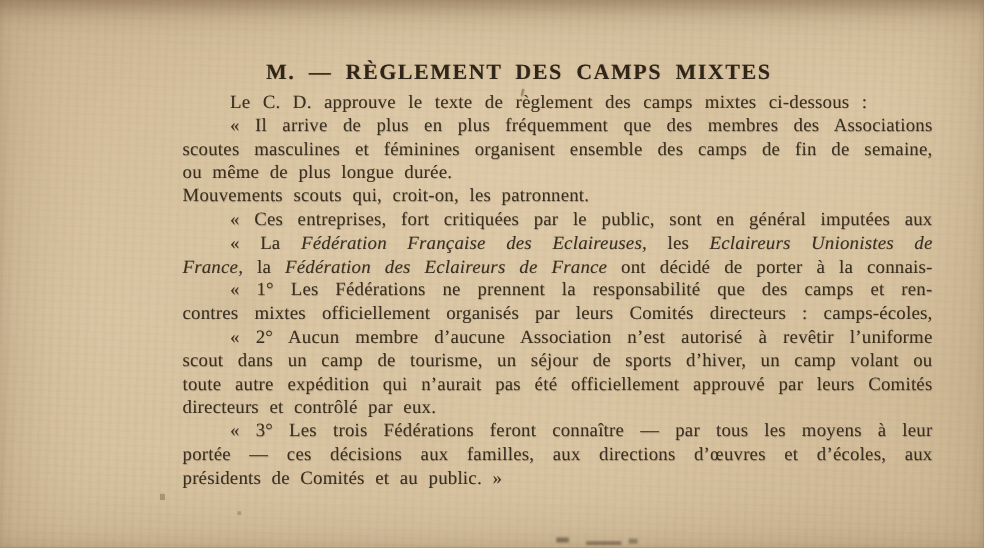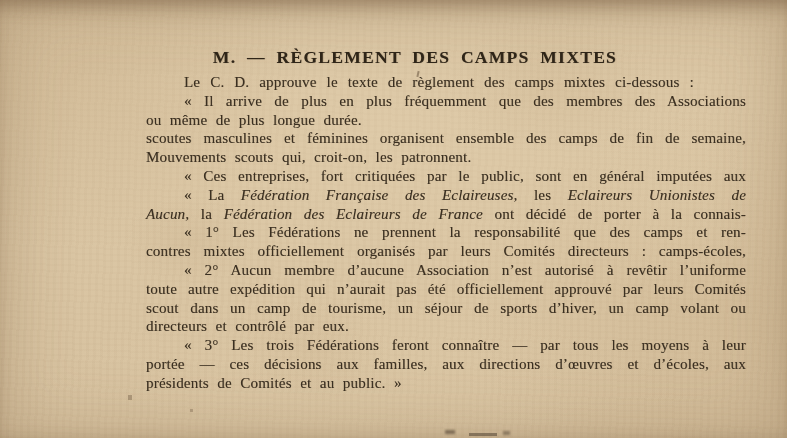--- a/index.html
+++ b/index.html
@@ -77,39 +77,39 @@
   <div class="mottle"></div>
 
   <h1 class="page-title">M. — RÈGLEMENT DES CAMPS MIXTES</h1>
 
   <div class="body-text">
       <div class="para para-intro">
         <div class="line first last"><span>Le C. D. approuve le texte de règlement des camps mixtes ci-dessous :</span></div>
       </div>
       <div class="para">
         <div class="line first"><span>« Il arrive de plus en plus fréquemment que des membres des Associations</span></div>
+        <div class="line"><span>scoutes masculines et féminines organisent ensemble des camps de fin de semaine,</span></div>
         <div class="line last"><span>ou même de plus longue durée.</span></div>
-        <div class="line"><span>scoutes masculines et féminines organisent ensemble des camps de fin de semaine,</span></div>
       </div>
       <div class="para">
         <div class="line last"><span>Mouvements scouts qui, croit-on, les patronnent.</span></div>
         <div class="line first"><span>« Ces entreprises, fort critiquées par le public, sont en général imputées aux</span></div>
       </div>
       <div class="para">
         <div class="line first"><span>« La </span><span class="it">Fédération Française des Eclaireuses,</span><span> les </span><span class="it">Eclaireurs Unionistes de</span></div>
-        <div class="line"><span class="it">Aucun,</span><span> la </span><span class="it">Fédération des Eclaireurs de France</span><span> ont décidé de porter à la connais-</span></div>
+        <div class="line"><span class="it">France,</span><span> la </span><span class="it">Fédération des Eclaireurs de France</span><span> ont décidé de porter à la connais-</span></div>
       </div>
       <div class="para">
         <div class="line first"><span>« 1° Les Fédérations ne prennent la responsabilité que des camps et ren-</span></div>
         <div class="line"><span>contres mixtes officiellement organisés par leurs Comités directeurs : camps-écoles,</span></div>
       </div>
       <div class="para">
         <div class="line first"><span>« 2° Aucun membre d’aucune Association n’est autorisé à revêtir l’uniforme</span></div>
+        <div class="line"><span>scout dans un camp de tourisme, un séjour de sports d’hiver, un camp volant ou</span></div>
         <div class="line"><span>toute autre expédition qui n’aurait pas été officiellement approuvé par leurs Comités</span></div>
-        <div class="line"><span>scout dans un camp de tourisme, un séjour de sports d’hiver, un camp volant ou</span></div>
         <div class="line last"><span>directeurs et contrôlé par eux.</span></div>
       </div>
       <div class="para">
         <div class="line first"><span>« 3° Les trois Fédérations feront connaître — par tous les moyens à leur</span></div>
         <div class="line"><span>portée — ces décisions aux familles, aux directions d’œuvres et d’écoles, aux</span></div>
         <div class="line last"><span>présidents de Comités et au public. »</span></div>
       </div>
     </div>
 
   <span class="speck s1"></span>

